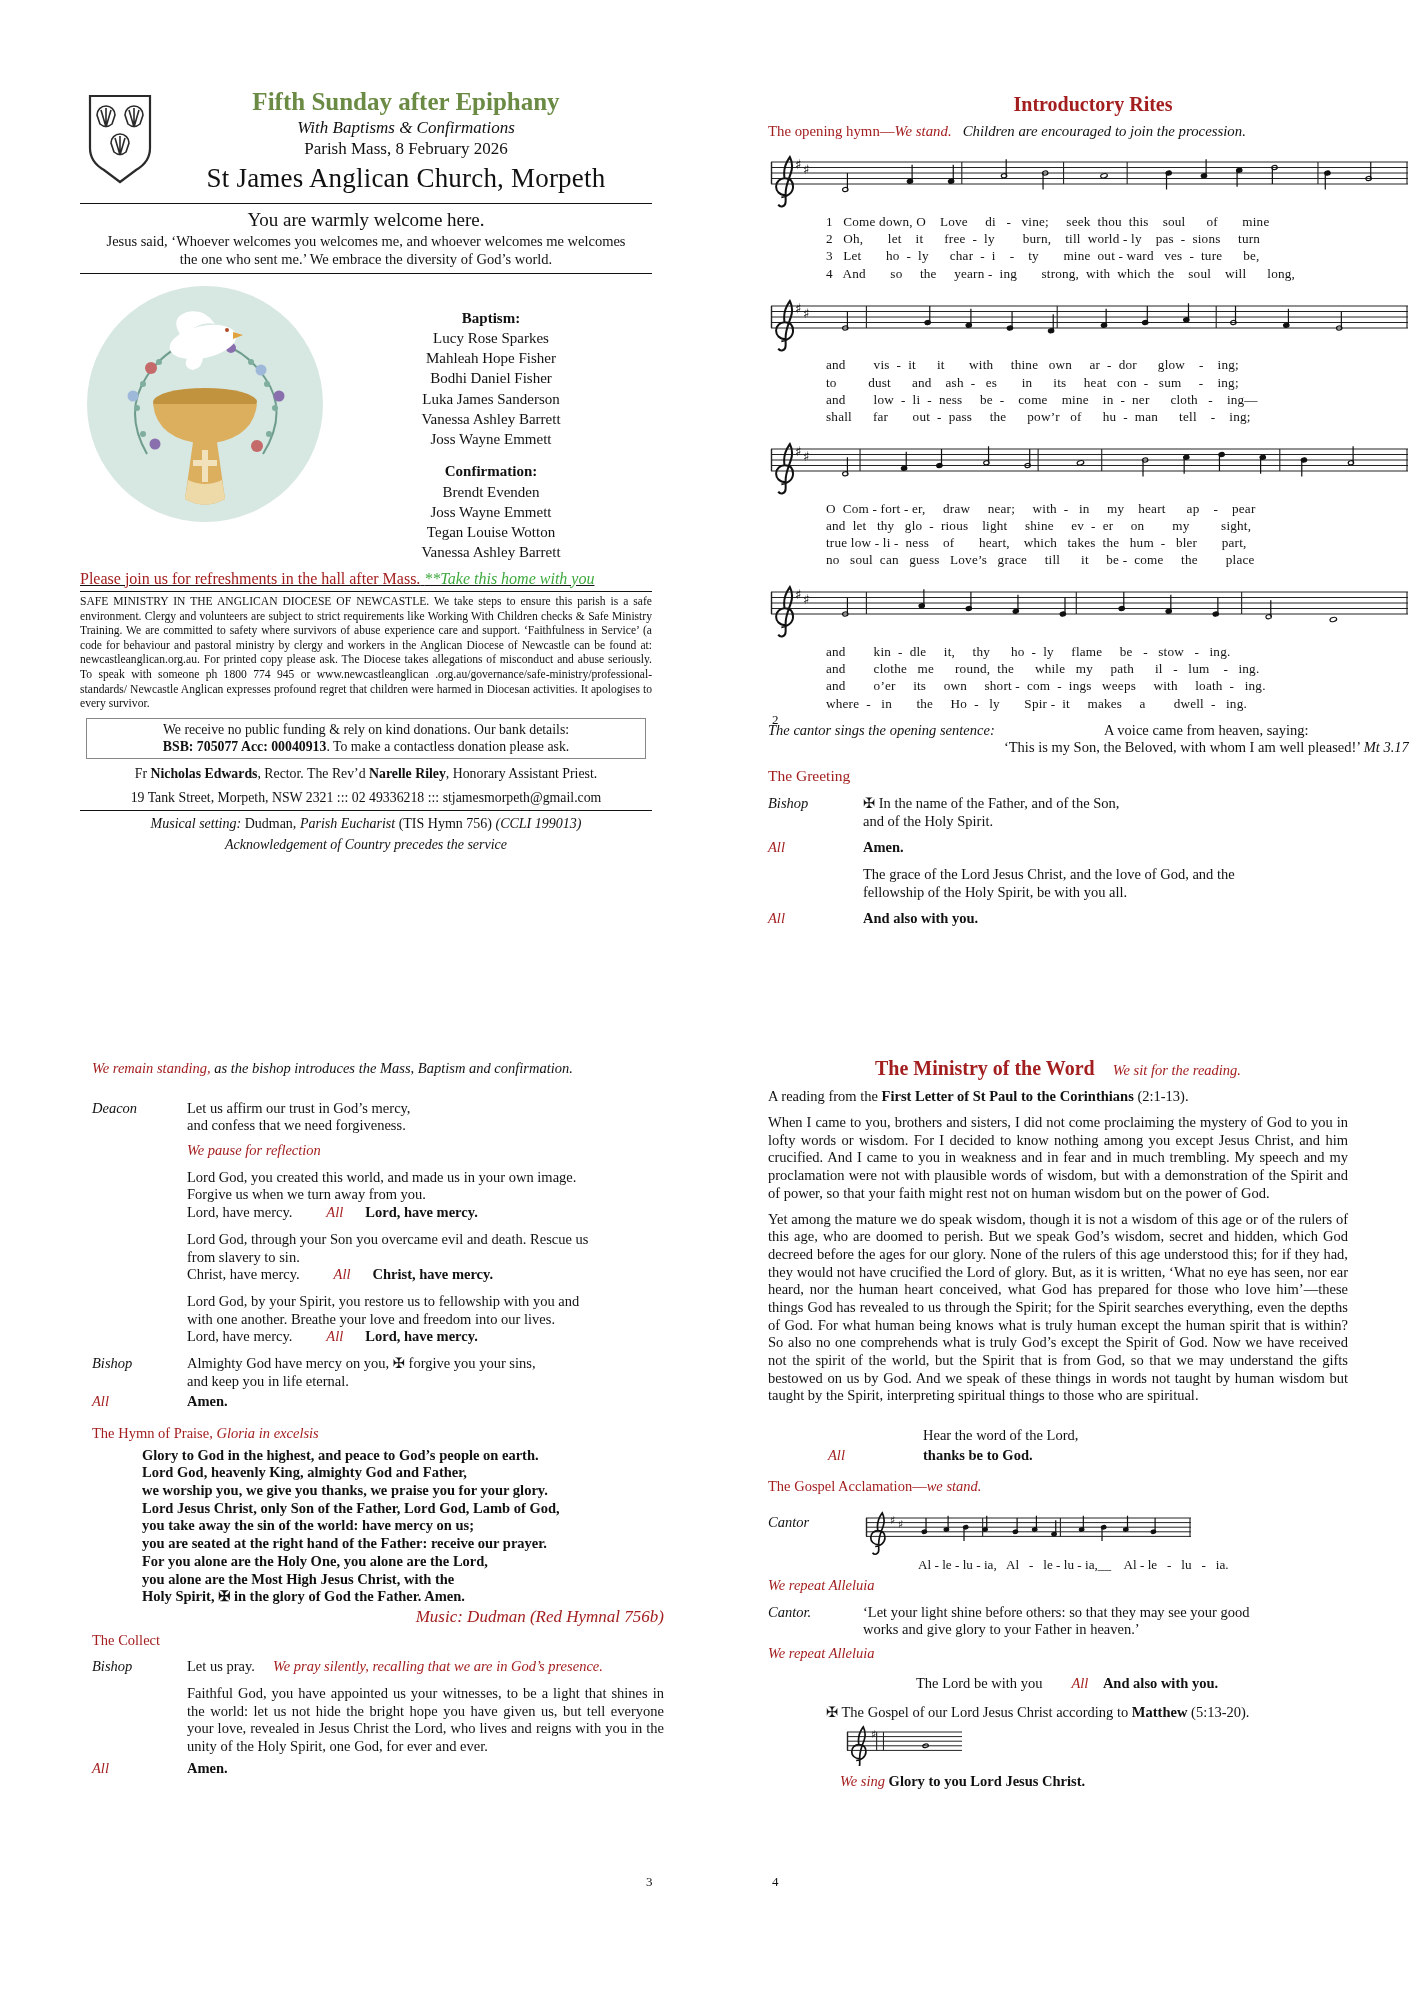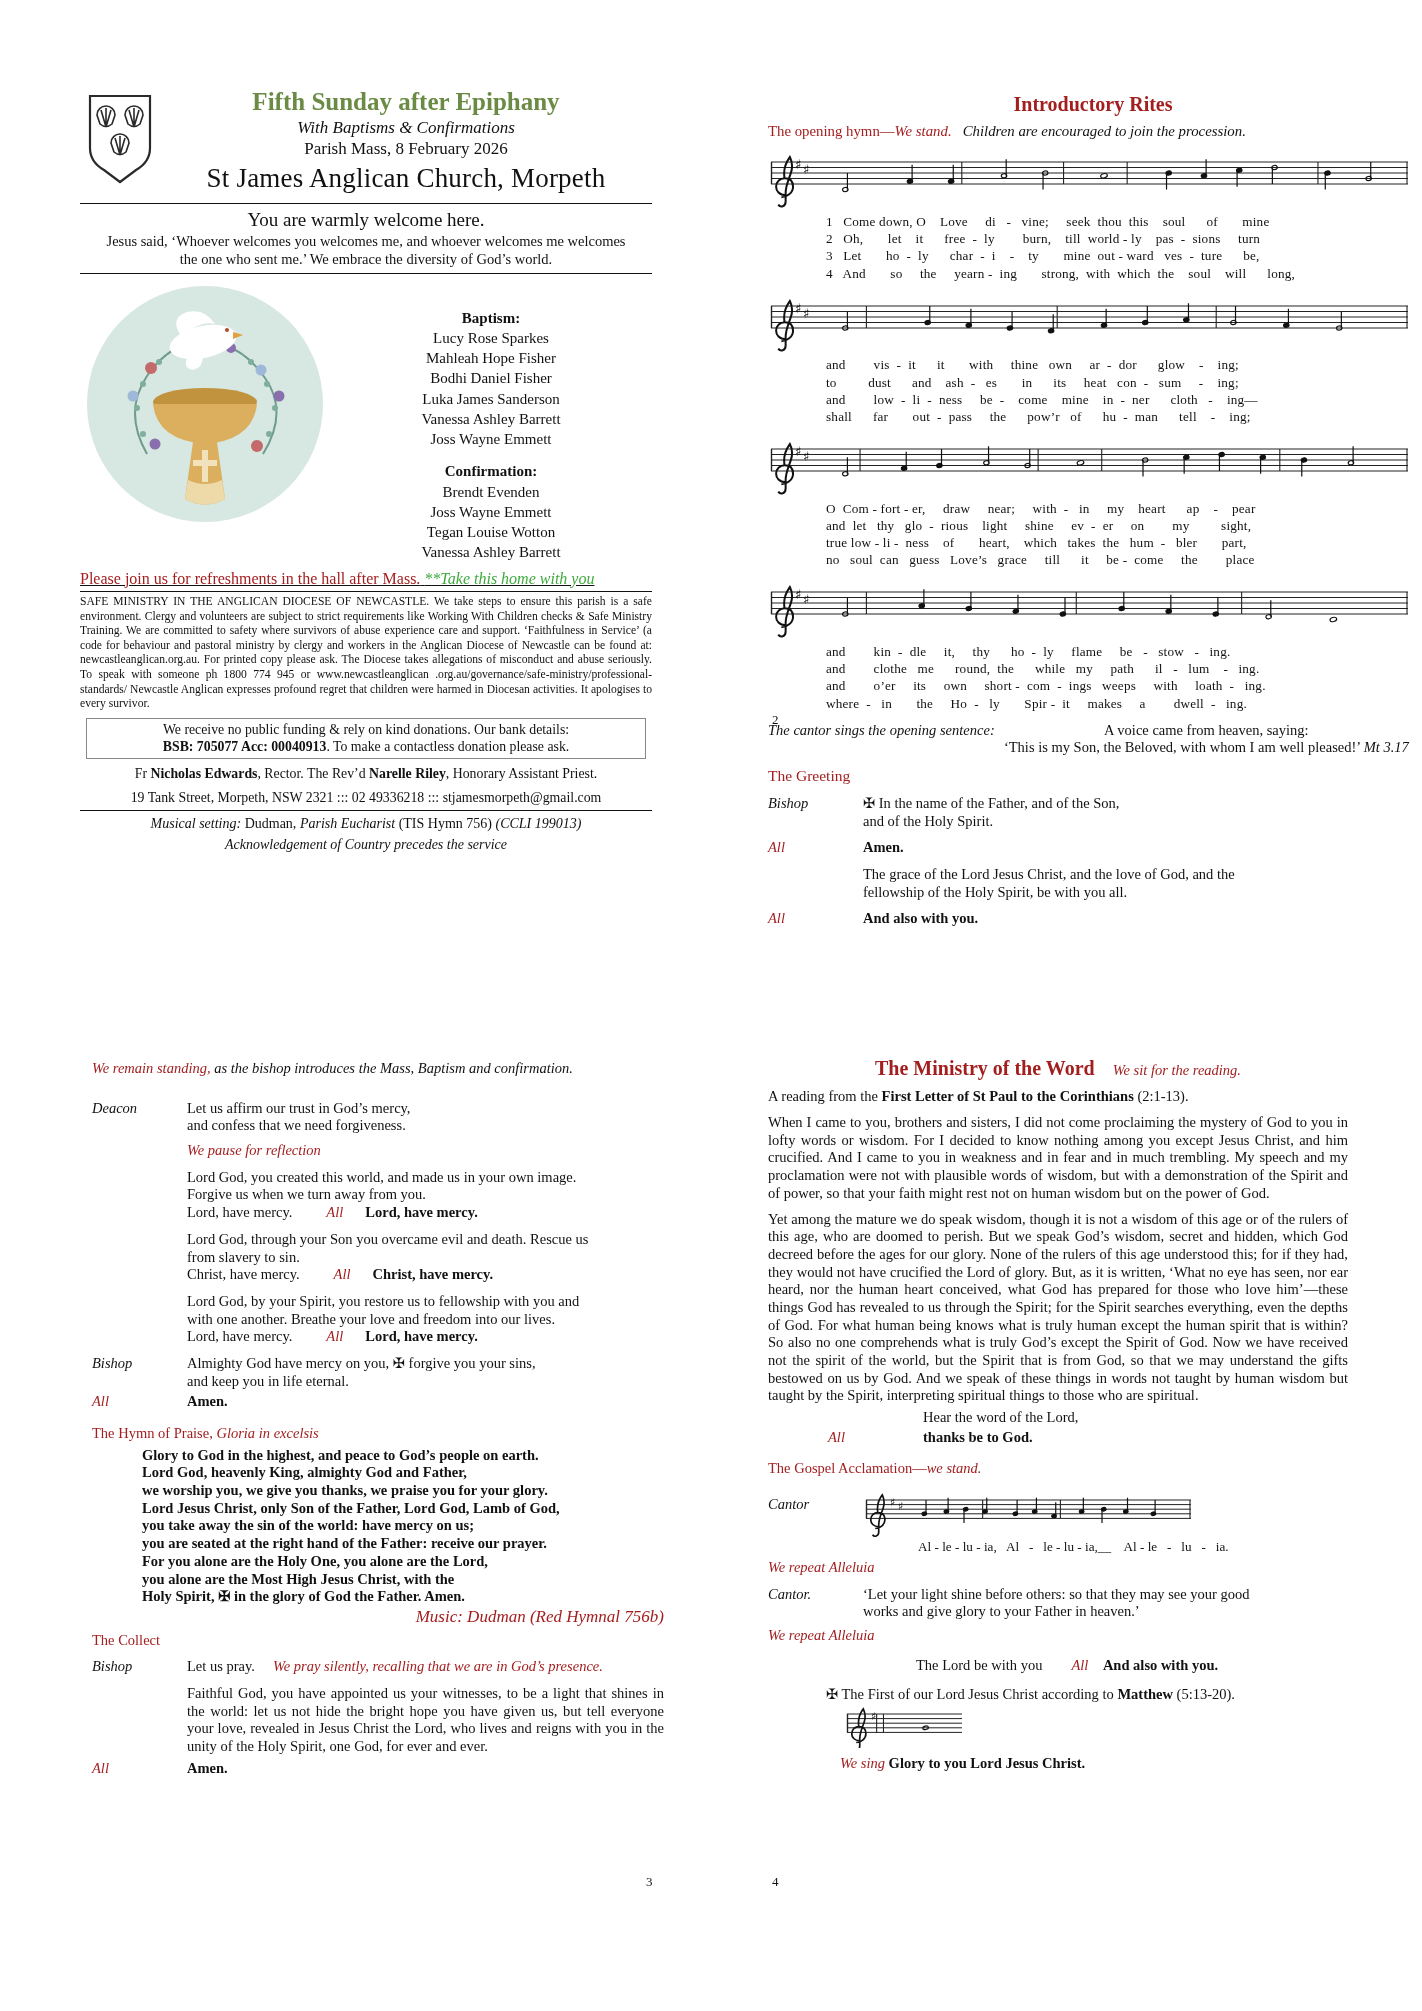--- a/index.html
+++ b/index.html
@@ -479,21 +479,21 @@
     <span class="ritl">We sit for the reading.</span>
   </div>
   <div style="margin-top:8px">
     <span>A reading from the </span><span class="b">First Letter of St Paul to the Corinthians</span><span> (2:1-13).</span>
   </div>
   <div>
       <div class="reading">When I came to you, brothers and sisters, I did not come proclaiming the mystery of God to you in lofty words or wisdom. For I decided to know nothing among you except Jesus Christ, and him crucified. And I came to you in weakness and in fear and in much trembling. My speech and my proclamation were not with plausible words of wisdom, but with a demonstration of the Spirit and of power, so that your faith might rest not on human wisdom but on the power of God.</div>
       <div class="reading">Yet among the mature we do speak wisdom, though it is not a wisdom of this age or of the rulers of this age, who are doomed to perish. But we speak God’s wisdom, secret and hidden, which God decreed before the ages for our glory. None of the rulers of this age understood this; for if they had, they would not have crucified the Lord of glory. But, as it is written, ‘What no eye has seen, nor ear heard, nor the human heart conceived, what God has prepared for those who love him’—these things God has revealed to us through the Spirit; for the Spirit searches everything, even the depths of God. For what human being knows what is truly human except the human spirit that is within? So also no one comprehends what is truly God’s except the Spirit of God. Now we have received not the spirit of the world, but the Spirit that is from God, so that we may understand the gifts bestowed on us by God. And we speak of these things in words not taught by human wisdom but taught by the Spirit, interpreting spiritual things to those who are spiritual.</div>
     </div>
 
-  <div class="lrow" style="margin-left:60px;margin-top:4px">
+  <div class="lrow" style="margin-left:60px;margin-top:22px">
     <span class="role"></span>
       <span class="rtext">Hear the word of the Lord,</span>
   </div>
   <div class="lrow" style="margin-left:60px;margin-top:2px">
     <span class="role ritl">All</span>
     <span class="rtext b">thanks be to God.</span>
   </div>
 
   <div class="red" style="margin-top:14px">
     <span>The Gospel Acclamation—</span><span class="ritl">we stand.</span>
@@ -552,21 +552,21 @@
 
   <div class="lordline">
     <span>The Lord be with you</span>
     <span>&nbsp;&nbsp;&nbsp;&nbsp;&nbsp;&nbsp;</span>
     <span class="ritl">All</span>
     <span>&nbsp;&nbsp;</span>
     <span class="b">And also with you.</span>
   </div>
 
   <div class="gospel-line">
-    <span>✠ The First of our Lord Jesus Christ according to </span><span class="b">Matthew</span><span> (5:13-20).</span>
+    <span>✠ The Gospel of our Lord Jesus Christ according to </span><span class="b">Matthew</span><span> (5:13-20).</span>
   </div>
   <div style="padding-left:76px"><svg width="120" height="44" viewBox="0 0 120 44" xmlns="http://www.w3.org/2000/svg">
         <line x1="3" y1="10" x2="118" y2="10" stroke="#222" stroke-width="1"></line>
         <line x1="3" y1="14.6" x2="118" y2="14.6" stroke="#222" stroke-width="1"></line>
         <line x1="3" y1="19.2" x2="118" y2="19.2" stroke="#222" stroke-width="1"></line>
         <line x1="3" y1="23.799999999999997" x2="118" y2="23.799999999999997" stroke="#222" stroke-width="1"></line>
         <line x1="3" y1="28.4" x2="118" y2="28.4" stroke="#222" stroke-width="1"></line>
         <line x1="3.5" y1="10" x2="3.5" y2="28.4" stroke="#222" stroke-width="1.4"></line>
         <line x1="32.64" y1="10" x2="32.64" y2="28.4" stroke="#222" stroke-width="1.1"></line>
         <line x1="39.480000000000004" y1="10" x2="39.480000000000004" y2="28.4" stroke="#222" stroke-width="1.1"></line>

